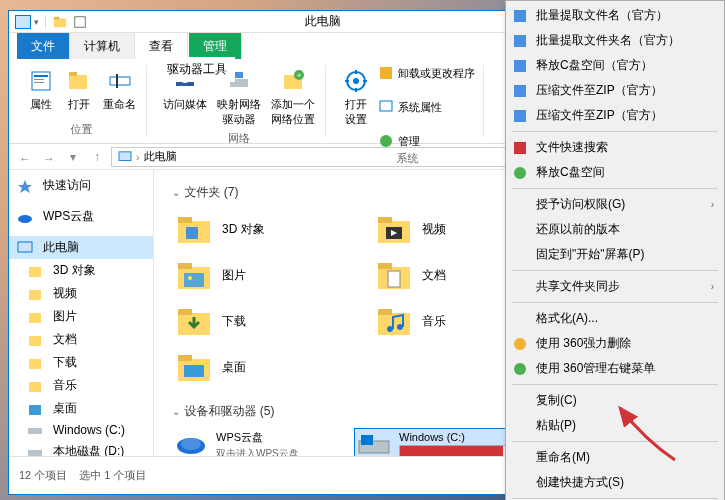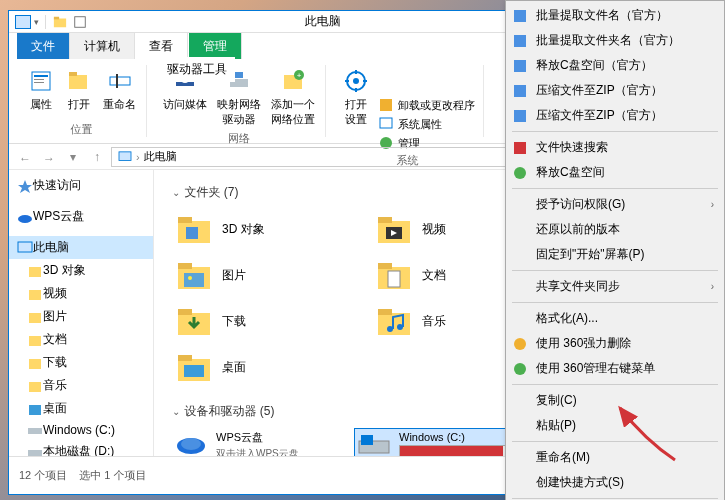--- a/index.html
+++ b/index.html
@@ -14,30 +14,30 @@
 .tab { padding: 4px 14px; font-size: 12px; border-right: 1px solid #e0e0e0; display: flex; align-items: center; cursor: pointer; }
 .tab.file { background: #1979ca; color: #fff; }
 .tab.active { background: #f0f0f0; }
 .tab.highlight { background: #14a85d; color: #fff; }
 .ribbon { height: 85px; border-bottom: 1px solid #ddd; display: flex; padding: 6px 8px; gap: 6px; }
 .ribbon-group { display: flex; flex-direction: column; align-items: center; border-right: 1px solid #e8e8e8; padding: 0 8px; }
 .ribbon-items { display: flex; gap: 6px; flex: 1; align-items: flex-start; }
 .ribbon-item { display: flex; flex-direction: column; align-items: center; font-size: 11px; cursor: pointer; padding: 2px; }
 .ribbon-item .ri-icon { width: 28px; height: 28px; margin-bottom: 2px; display: flex; align-items: center; justify-content: center; }
 .ribbon-label { font-size: 11px; color: #666; margin-top: 2px; }
-.ribbon-small-items { display: flex; flex-direction: column; gap: 3px; font-size: 11px; margin-top: 32px; }
+.ribbon-small-items { display: flex; flex-direction: column; gap: 18px; font-size: 11px; }
 .ribbon-small-item { display: flex; align-items: center; gap: 4px; cursor: pointer; }
 .ribbon-small-item .rsi-icon { width: 16px; height: 16px; }
 .addressbar { height: 26px; display: flex; align-items: center; padding: 2px 6px; gap: 4px; border-bottom: 1px solid #e8e8e8; }
 .nav-btn { width: 20px; height: 20px; display: flex; align-items: center; justify-content: center; color: #888; cursor: pointer; font-size: 12px; }
 .address-box { flex: 1; border: 1px solid #ccc; height: 20px; display: flex; align-items: center; padding: 0 6px; font-size: 11px; gap: 4px; }
 .content { flex: 1; display: flex; overflow: hidden; }
 .sidebar { width: 145px; border-right: 1px solid #e8e8e8; padding: 4px 0; overflow-y: auto; font-size: 12px; }
 .sidebar-group { margin-bottom: 8px; }
-.sidebar-item { display: flex; align-items: center; padding: 3px 8px 3px 18px; gap: 0; cursor: pointer; }
+.sidebar-item { display: flex; align-items: center; padding: 3px 8px 3px 18px; gap: 10px; cursor: pointer; }
 .sidebar-item.top { padding-left: 8px; }
 .sidebar-item.selected { background: #cce8ff; }
 .sidebar-item .si-icon { width: 16px; height: 14px; flex-shrink: 0; }
 .main { flex: 1; padding: 10px 18px; overflow-y: auto; }
 .section-title { font-size: 12px; color: #333; margin: 4px 0 8px; display: flex; align-items: center; gap: 4px; }
 .section-title .chev { color: #666; font-size: 10px; }
 .folder-grid { display: grid; grid-template-columns: repeat(2, 180px); gap: 6px 20px; margin-bottom: 16px; }
 .folder-item { display: flex; align-items: center; gap: 10px; padding: 4px; cursor: pointer; }
 .folder-item .fi-icon { width: 36px; height: 32px; }
 .folder-item .fi-label { font-size: 12px; }

